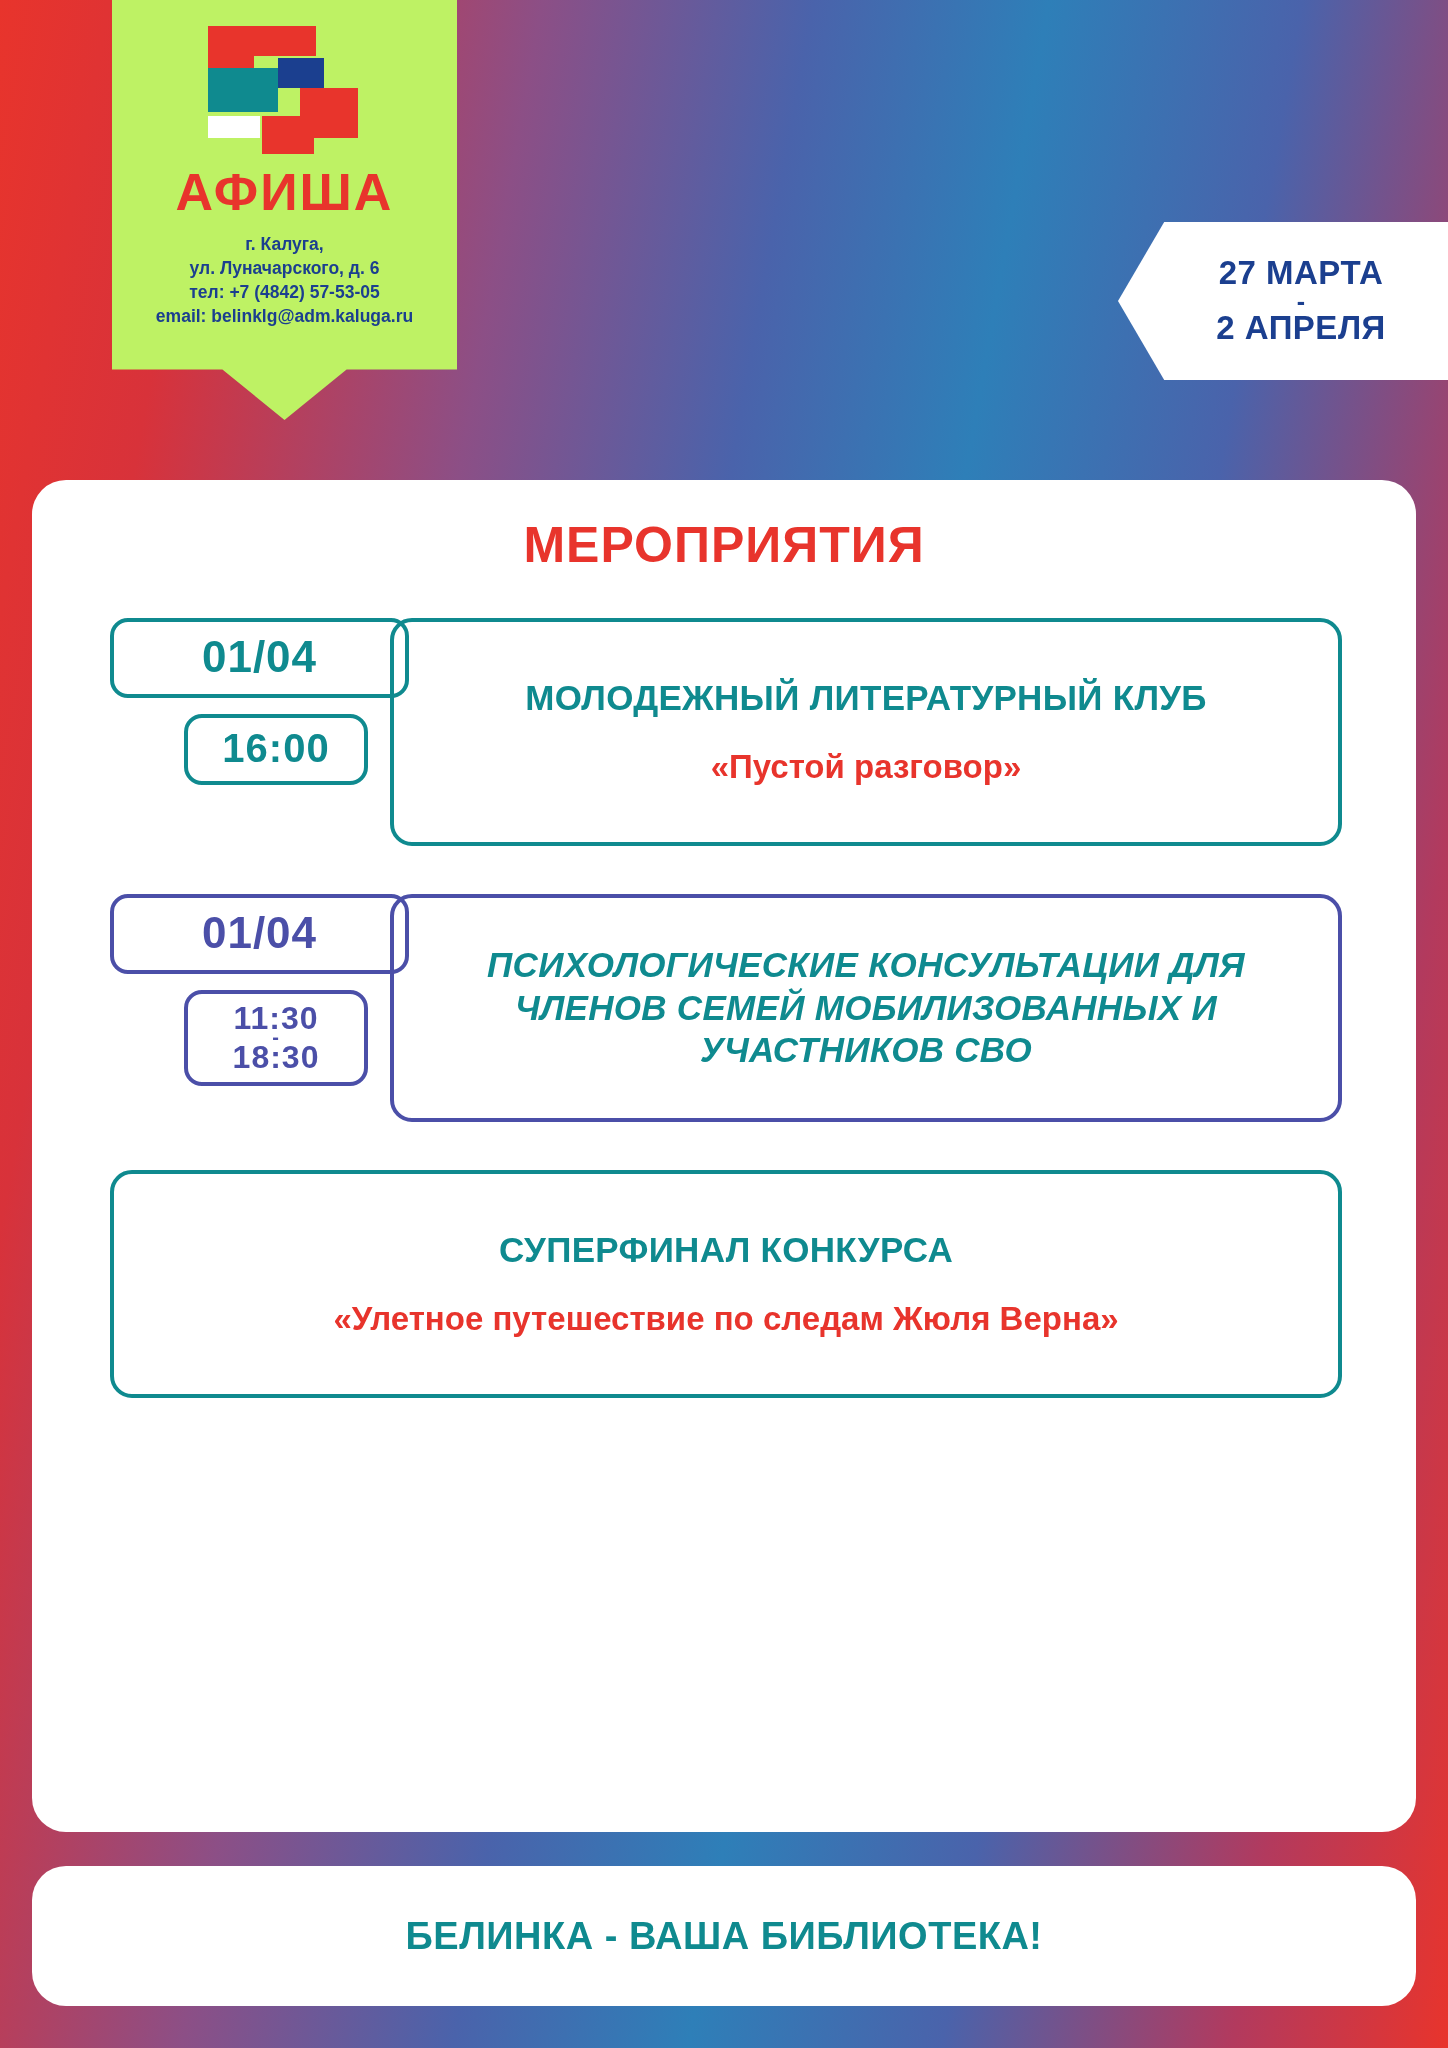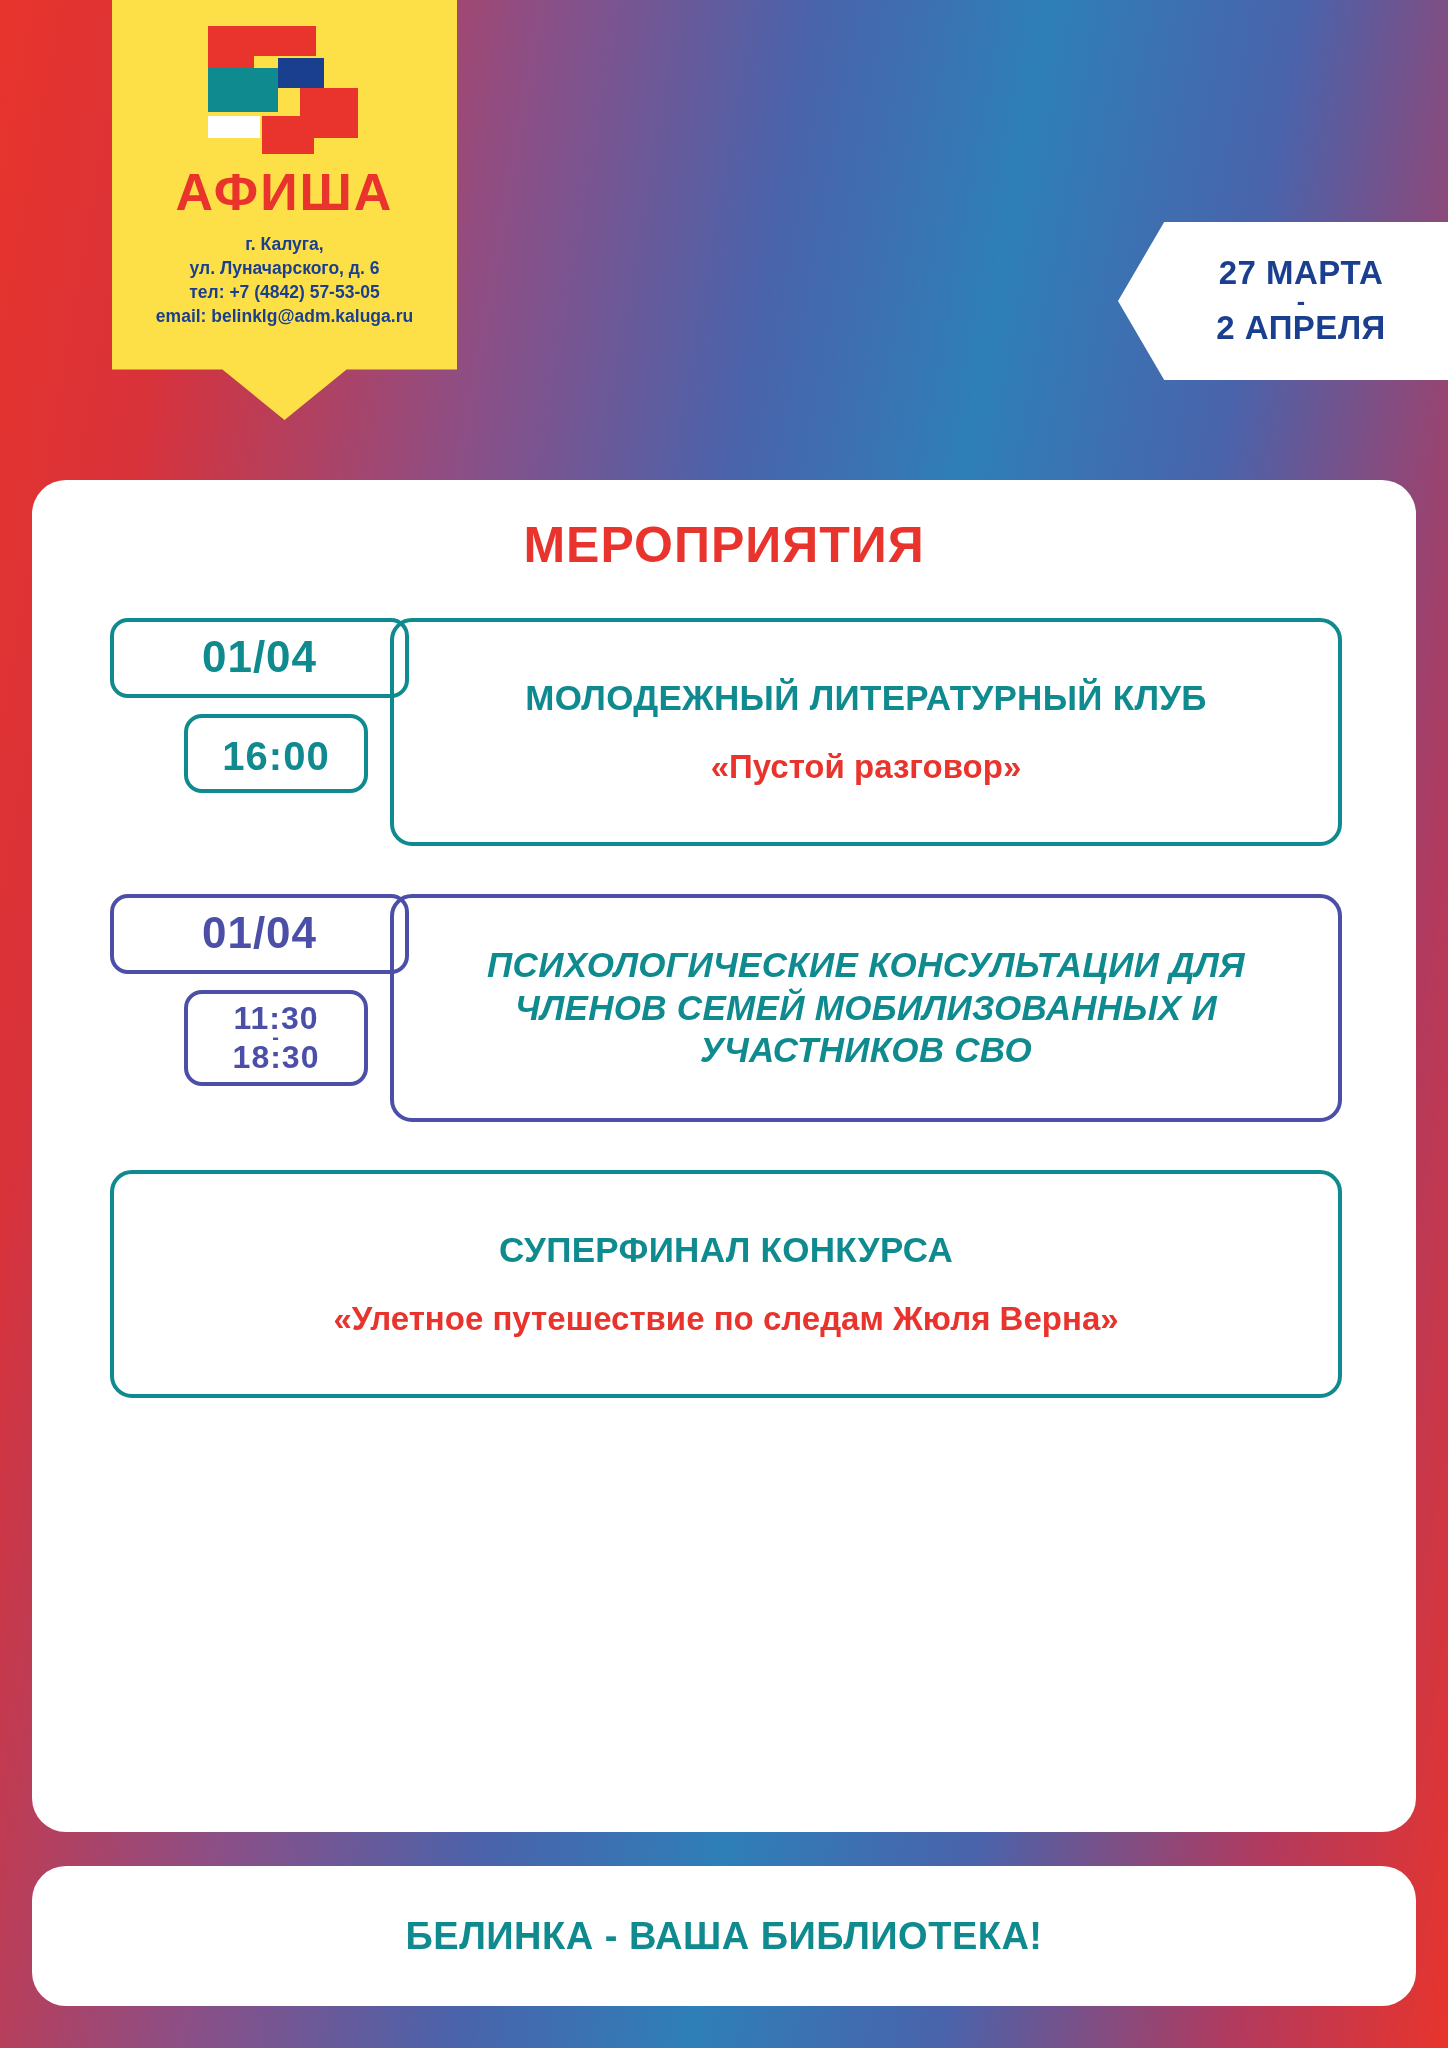--- a/index.html
+++ b/index.html
@@ -23,21 +23,21 @@
     overflow: hidden;
   }
 
   
   .logo-card {
     position: absolute;
     left: 112px;
     top: 0;
     width: 345px;
     height: 420px;
-    background: #fde047;
+    background: #bef264;
     border-radius: 0 0 26px 26px;
     box-sizing: border-box;
     text-align: center;
     clip-path: polygon(0 0, 100% 0, 100% 88%, 68% 88%, 50% 100%, 32% 88%, 0 88%);
   }
   .logo-mark {
     margin: 22px auto 4px;
     width: 170px;
     height: 140px;
     position: relative;
@@ -141,21 +141,21 @@
     box-sizing: border-box;
     letter-spacing: 1px;
   }
   .time-box {
     border: 4px solid #0f8a8f;
     border-radius: 18px;
     color: #0f8a8f;
     font-size: 40px;
     font-weight: bold;
     text-align: center;
-    padding: 16px 0 10px;
+    padding: 8px 0 10px;
     width: 184px;
     box-sizing: border-box;
     margin-left: 74px;
     margin-top: 16px;
     letter-spacing: 1px;
   }
   .time-box.two-line {
     font-size: 32px;
     line-height: 1.0;
     padding: 8px 0 9px;

